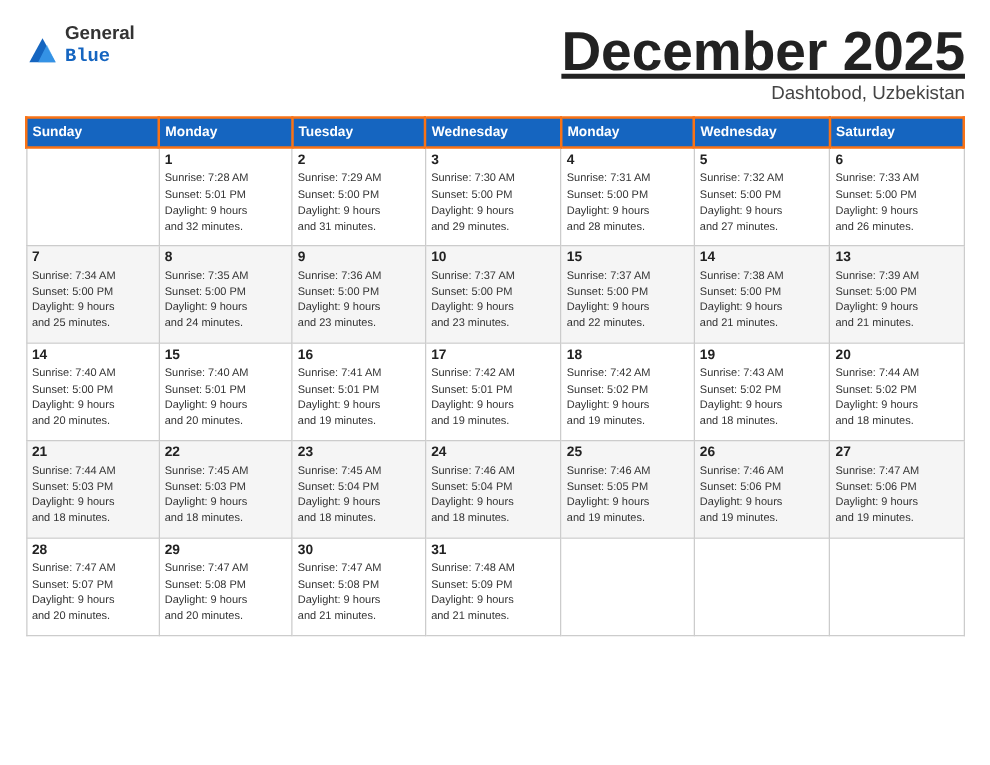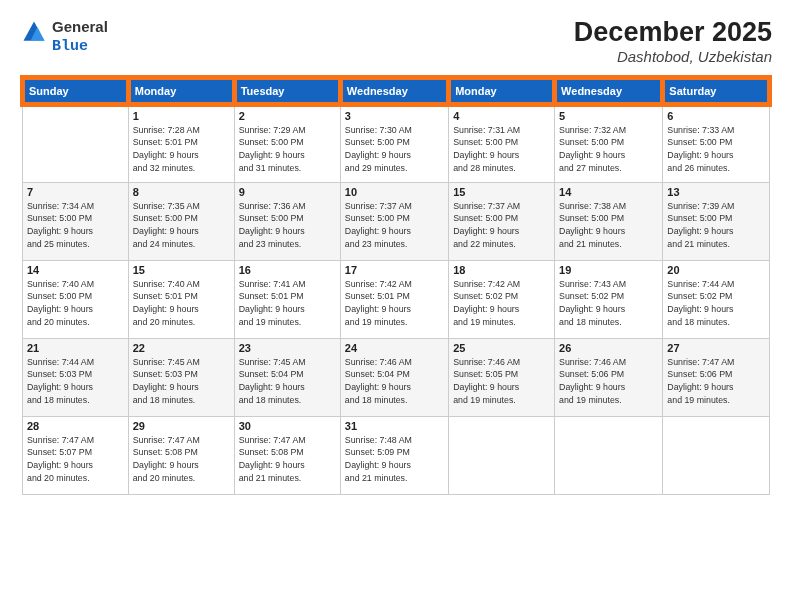--- a/index.html
+++ b/index.html
@@ -16,60 +16,60 @@
       padding: 18px 20px 10px 20px;
     }
     .header {
       display: flex;
       justify-content: space-between;
       align-items: flex-start;
       margin-bottom: 10px;
     }
     .logo {
       display: flex;
-      align-items: flex-start;
+      align-items: flex-end;
       gap: 4px;
     }
     .logo-text {
       font-size: 15px;
       line-height: 1.2;
     }
     .logo-general { color: #333; font-weight: bold; }
     .logo-blue { color: #1565c0; font-weight: bold; font-family: Liberation Mono, monospace; }
     .logo-icon {
       width: 28px;
       height: 28px;
     }
     .title-block {
       text-align: right;
     }
     .month-year {
-      font-size: 27px;
+      font-size: 44px;
       font-weight: bold;
       color: #222;
       line-height: 1.1;
+      text-decoration: underline;
     }
     .location {
       font-size: 15px;
       color: #444;
-      font-style: italic;
     }
     .calendar {
       width: 100%;
       border-collapse: collapse;
       font-size: 9.5px;
     }
     .calendar thead th {
       background: #1565c0;
       color: #fff;
       padding: 5px 4px;
       text-align: left;
       font-size: 11px;
       font-weight: bold;
-      border: 5px solid #f97316;
+      border: 2px solid #f97316;
     }
     .calendar tbody td {
       border: 1px solid #ccc;
       vertical-align: top;
       padding: 3px 4px;
       width: 113px;
       height: 78px;
       background: #fff;
     }
     .calendar tbody tr:nth-child(even) td {

